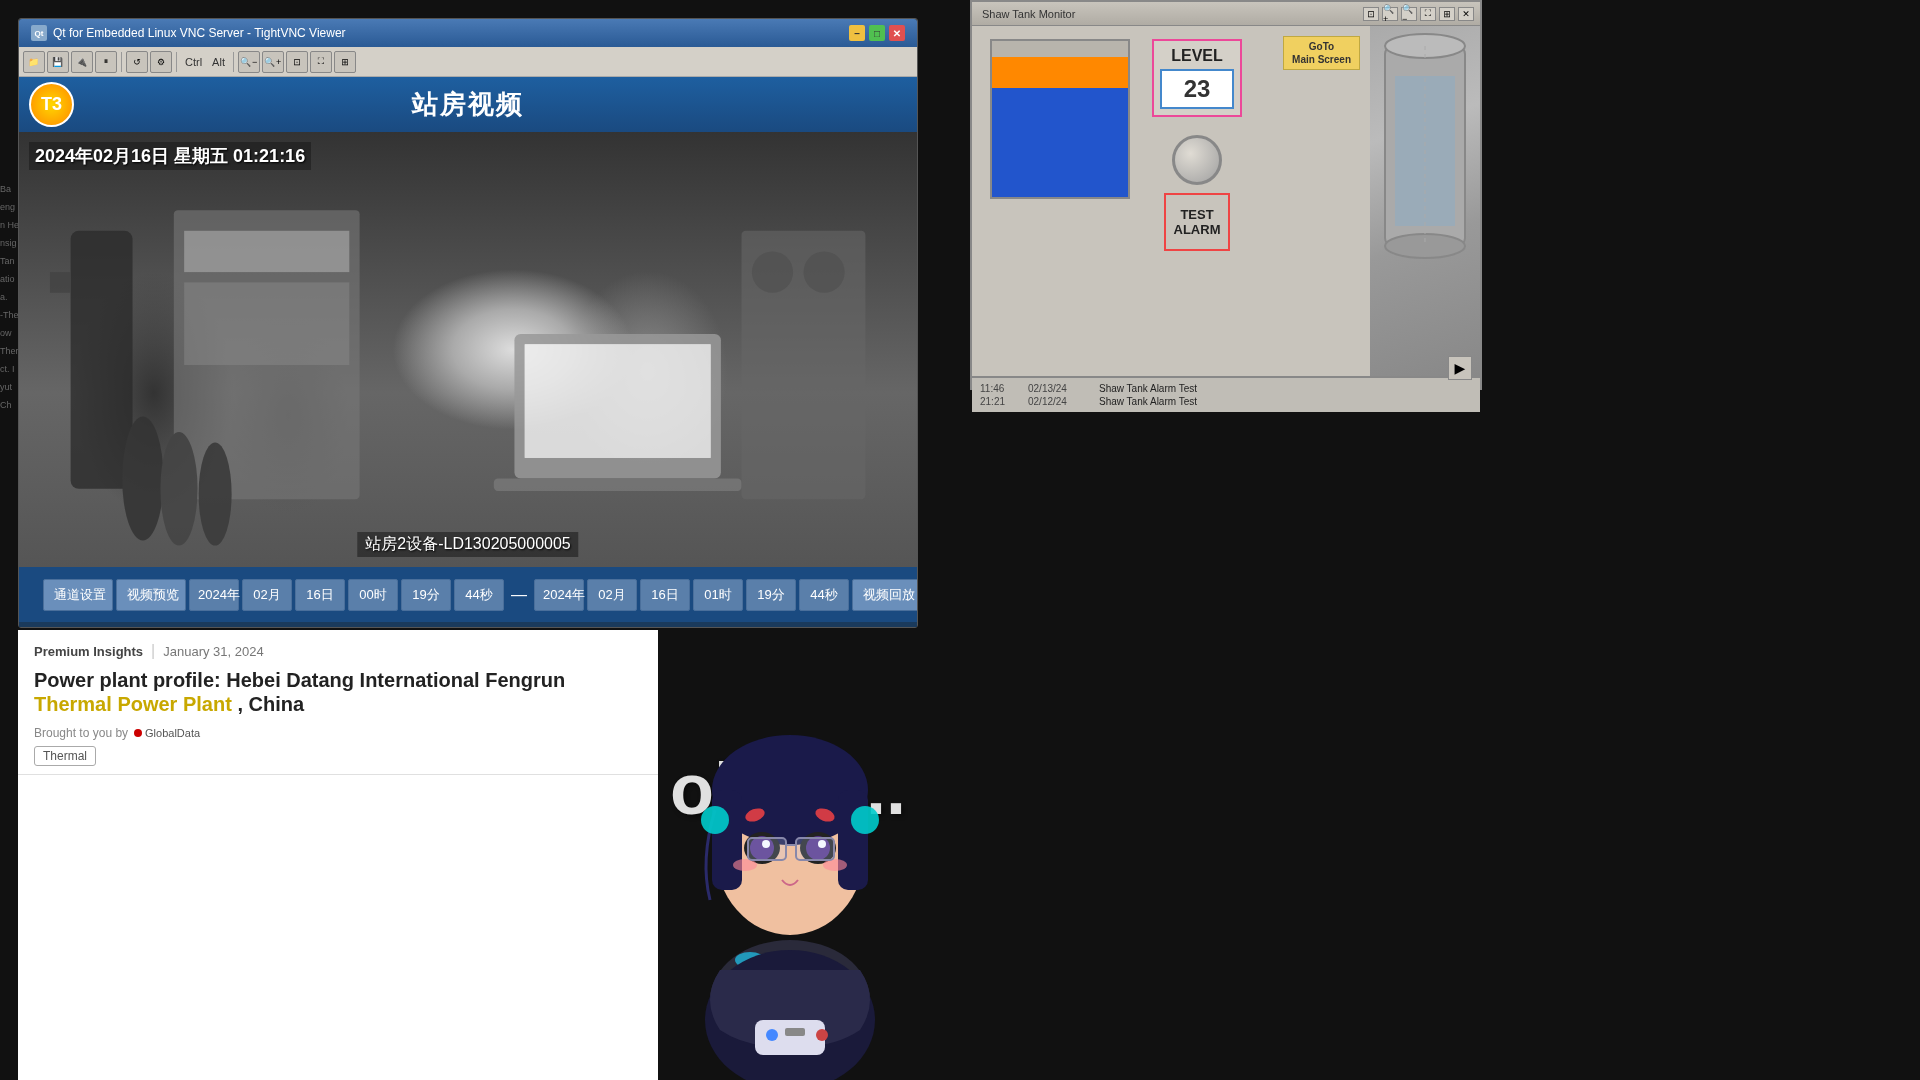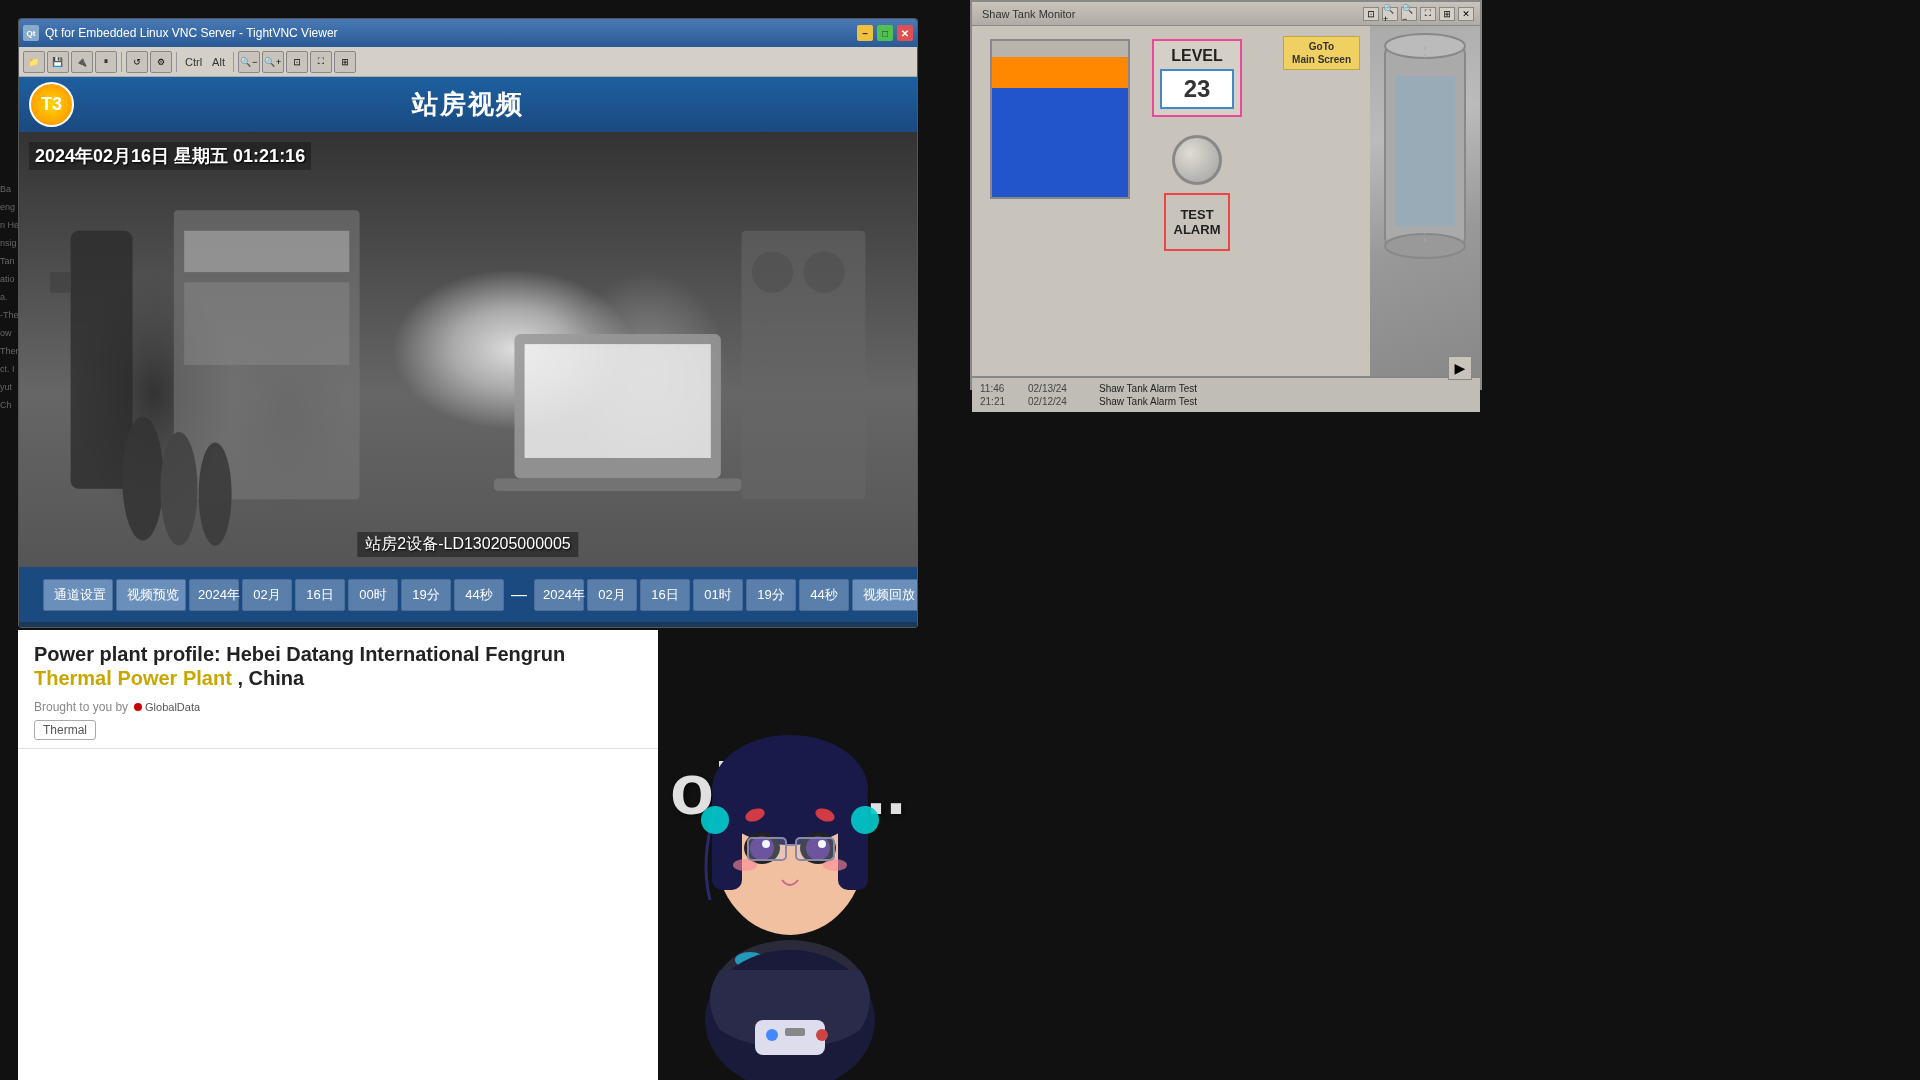--- a/index.html
+++ b/index.html
@@ -49,21 +49,21 @@
       background: #2d2d2d;
       border: 1px solid #555;
       border-radius: 3px;
     }
 
     .vnc-titlebar {
       background: linear-gradient(to bottom, #4a7ab5, #2a5a95);
       height: 28px;
       display: flex;
       align-items: center;
-      padding: 0 4px;
+      padding: 0 12px;
       border-radius: 3px 3px 0 0;
       justify-content: space-between;
     }
 
     .vnc-title-left {
       display: flex;
       align-items: center;
       gap: 6px;
     }
 
@@ -735,20 +735,25 @@
         <button class="ctrl-btn-small">44秒</button>
         <button class="ctrl-btn">视频回放</button>
         <button class="ctrl-btn-nav">返</button>
 
       </div>
     </div>
   </div>
 
   <div class="article-panel">
     <div class="article-header">
+      <div class="article-meta">
+        <span class="premium-badge">Premium Insights</span>
+        <span style="color:#ccc">|</span>
+        <span class="article-date">January 31, 2024</span>
+      </div>
       <div class="article-title">
         <span>Power plant profile: Hebei Datang International Fengrun </span>
         <span class="highlight" style="color:#c8a800;font-weight:bold">Thermal</span>
         <span> <span style="color:#c8a800;font-weight:bold">Power Plant</span></span>
         <span>, China</span>
       </div>
       <div class="article-brought">
         <span>Brought to you by</span>
         <div class="globaldata-logo">
           <div class="globaldata-dot"></div>

